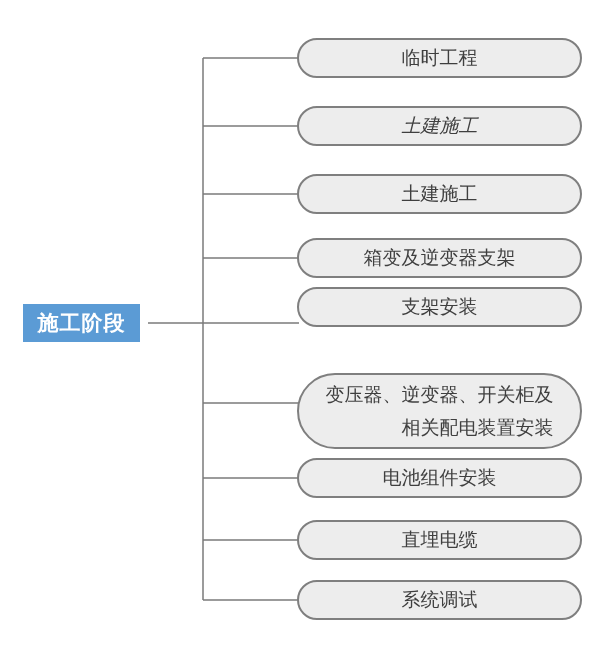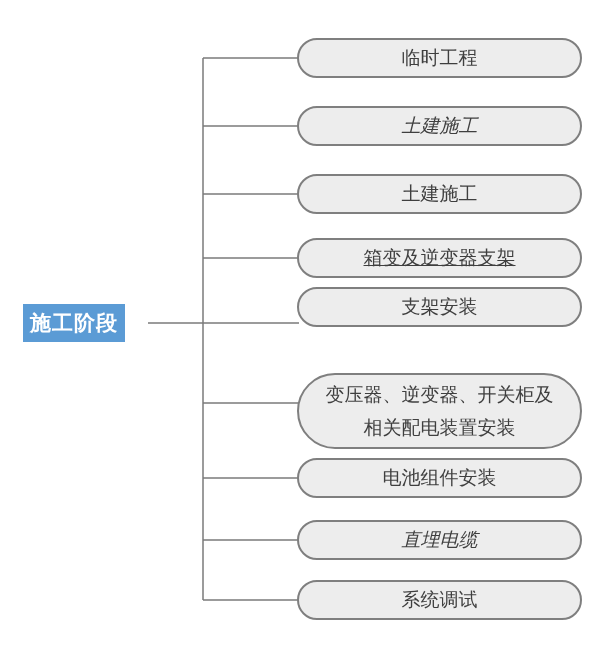--- a/index.html
+++ b/index.html
@@ -19,21 +19,21 @@
     position: absolute;
     left: 0;
     top: 0;
     width: 600px;
     height: 655px;
   }
   .root-node {
     position: absolute;
     left: 23px;
     top: 304px;
-    width: 102px;
+    width: 117px;
     height: 38px;
     background: #5B9BD5;
     color: #FFFFFF;
     font-size: 21px;
     font-weight: bold;
     letter-spacing: 1px;
     display: flex;
     align-items: center;
     justify-content: center;
     box-sizing: border-box;
@@ -52,30 +52,30 @@
     justify-content: center;
     color: #3F3F3F;
     font-size: 19px;
   }
   .pill.tall {
     height: 76px;
     line-height: 33px;
   }
   .pill-label {
     white-space: pre-line;
-    text-align: center;
+    text-align: right;
   }
   .n1 { top: 38px; }
   .n2 { top: 106px; font-style: italic; }
   .n3 { top: 174px; }
-  .n4 { top: 238px; text-decoration: underline; }
+  .n4 { top: 238px; }
   .n5 { top: 287px; }
   .n6 { top: 373px; }
   .n7 { top: 458px; }
-  .n8 { top: 520px; font-style: italic; }
+  .n8 { top: 520px; }
   .n9 { top: 580px; }
 </style>
 </head>
 <body>
 
 <div class="stage">
 
   <svg class="connectors" viewBox="0 0 600 655" xmlns="http://www.w3.org/2000/svg">
     <g stroke="#7A7A7A" stroke-width="1.5" fill="none">
 

